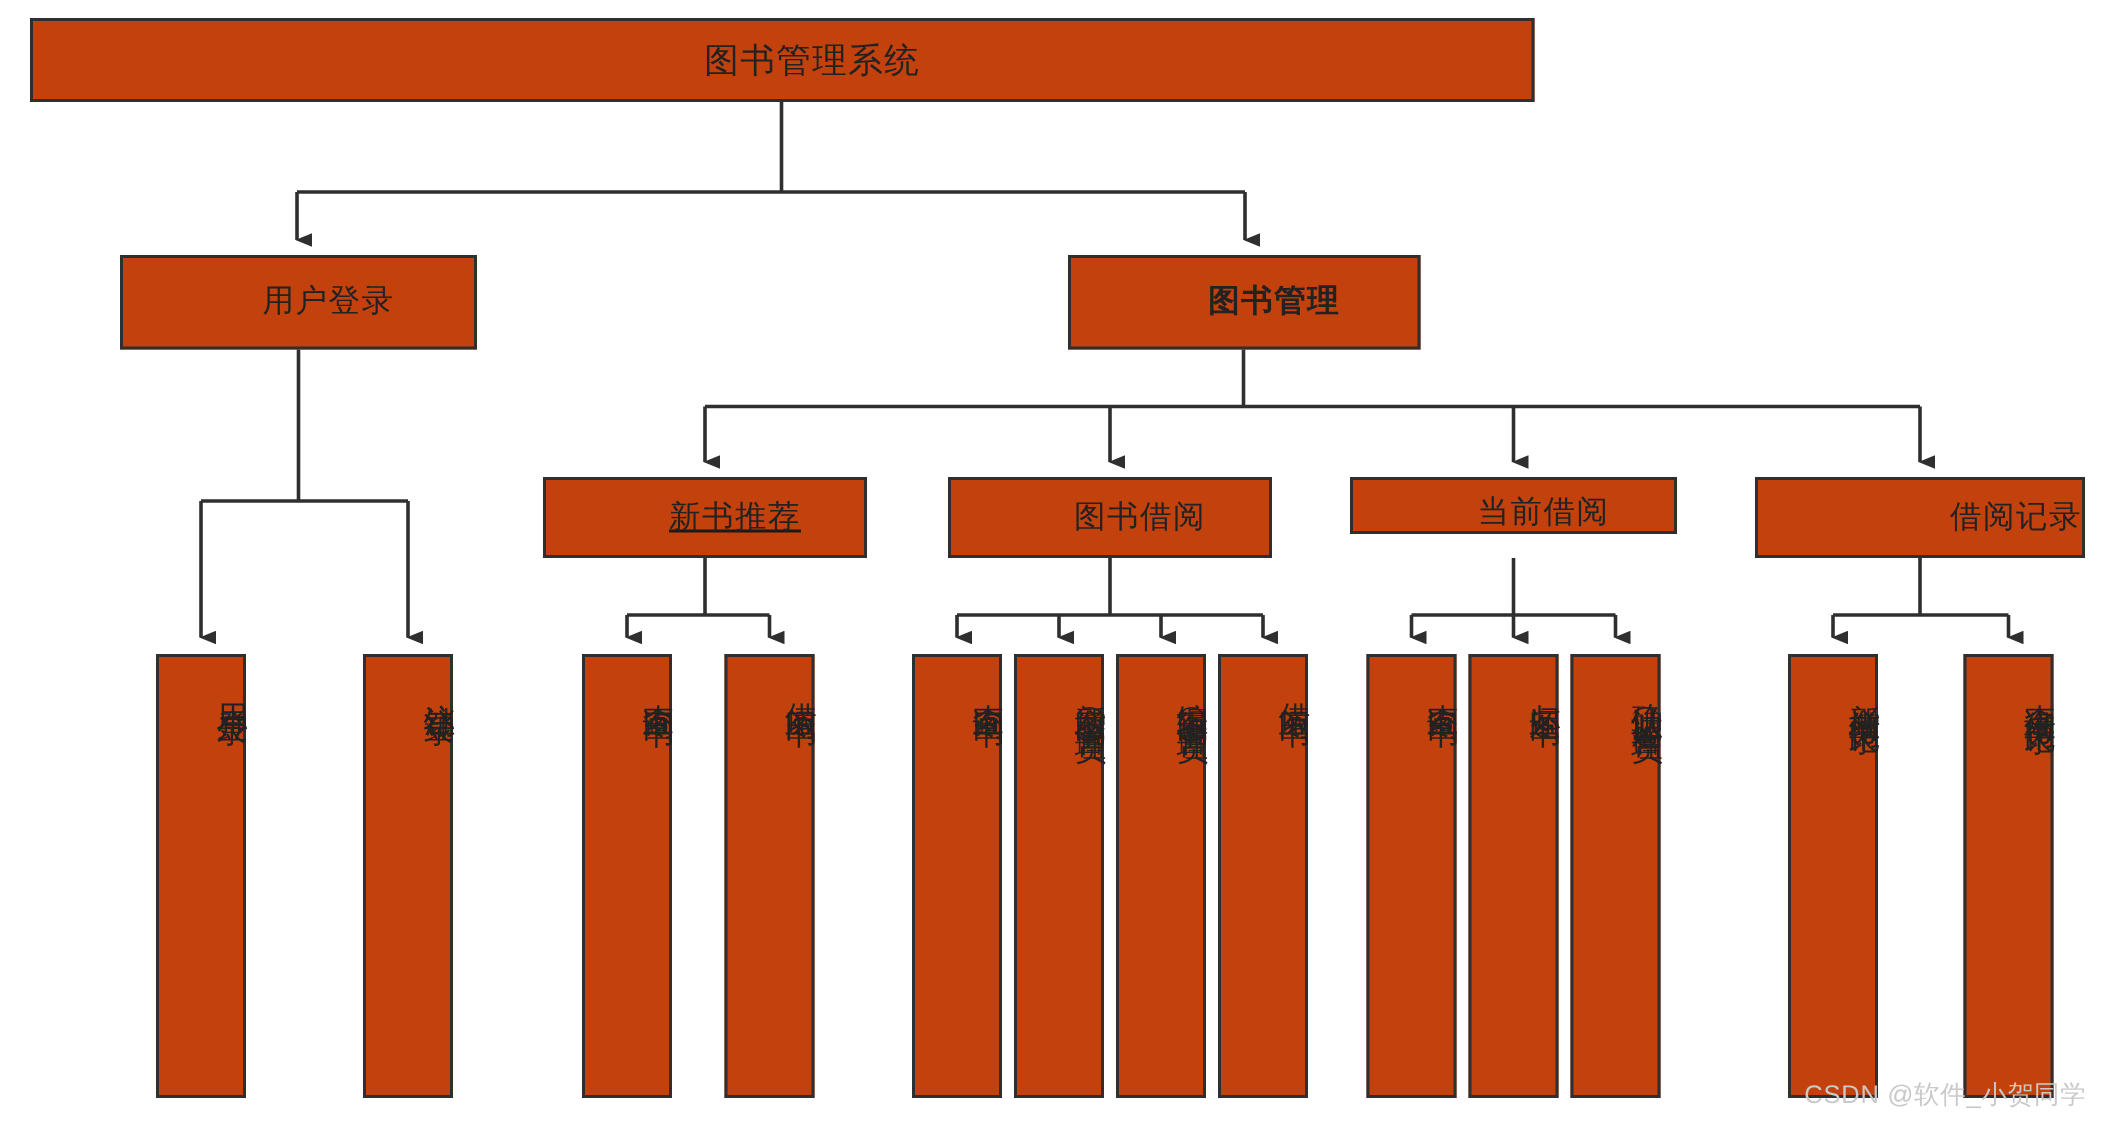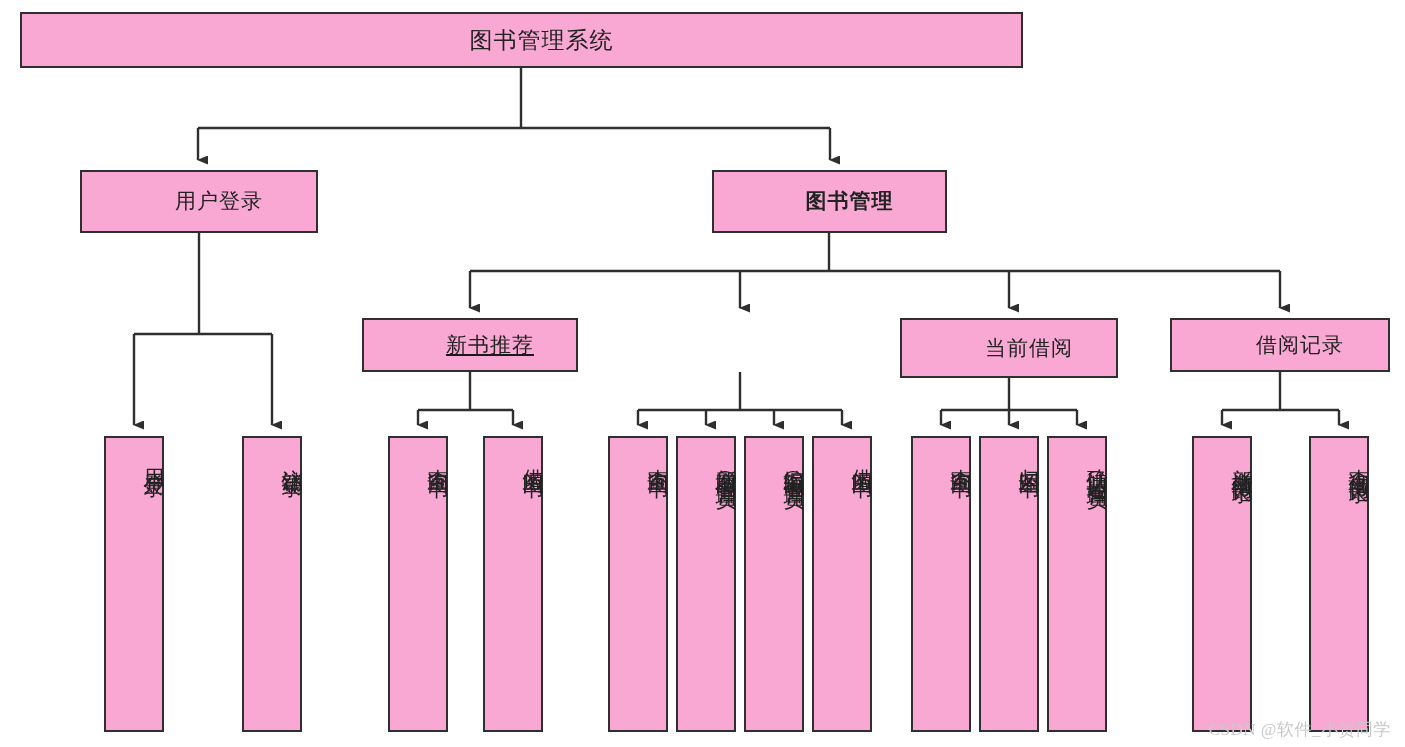--- a/index.html
+++ b/index.html
@@ -10,21 +10,21 @@
     overflow:hidden;
     position:relative;
   }
   #diagram-root{position:absolute;left:0;top:0;width:1405px;height:747px;}
   svg#connectors{position:absolute;left:0;top:0;width:1405px;height:747px;pointer-events:none;}
 
   .node{
     position:absolute;
     box-sizing:border-box;
     border:2px solid #2f2f2f;
-    background:#f9a8d4;
+    background:#c2410c;
     display:flex;
     align-items:center;
     justify-content:center;
     color:#1a1a1a;
     padding-left:40px;
   }
   .node-label{
     font-size:21px;
     line-height:1.15;
     letter-spacing:1px;
@@ -48,21 +48,20 @@
 
   #watermark{
     position:absolute;
     right:14px;
     bottom:6px;
     font-size:17px;
     color:#c9c9c9;
     letter-spacing:0.5px;
     white-space:nowrap;
     user-select:none;
-    font-family:Liberation Serif, serif;
   }
 </style>
 </head>
 <body>
 
 <div id="diagram-root">
 
   <svg id="connectors" viewBox="0 0 1405 747">
     <defs>
       <marker id="arrowhead" markerWidth="9" markerHeight="11" refX="4.5" refY="10" orient="auto" markerUnits="userSpaceOnUse">
@@ -120,24 +119,27 @@
   <div class="node" style="left:80px;top:170px;width:238px;height:63px;">
     <span class="node-label">用户登录</span>
   </div>
   <div class="node" style="left:712px;top:170px;width:235px;height:63px;font-weight:bold;">
     <span class="node-label">图书管理</span>
   </div>
 
   <div class="node" style="left:362px;top:318px;width:216px;height:54px;text-decoration:underline;">
     <span class="node-label">新书推荐</span>
   </div>
-  <div class="node" style="left:900px;top:318px;width:218px;height:60px;">
+  <div class="node" style="left:632px;top:318px;width:216px;height:54px;">
+    <span class="node-label">图书借阅</span>
+  </div>
+  <div class="node" style="left:900px;top:318px;width:218px;height:38px;align-items:flex-end;">
     <span class="node-label">当前借阅</span>
   </div>
-  <div class="node" style="left:1170px;top:318px;width:220px;height:54px;">
+  <div class="node" style="left:1170px;top:318px;width:220px;height:54px;justify-content:flex-end;">
     <span class="node-label">借阅记录</span>
   </div>
 
   <div class="node leaf" style="left:104px;top:436px;width:60px;height:296px;">
     <span class="node-label">用户登录</span>
   </div>
   <div class="node leaf" style="left:242px;top:436px;width:60px;height:296px;">
     <span class="node-label">注销登录</span>
   </div>
 

